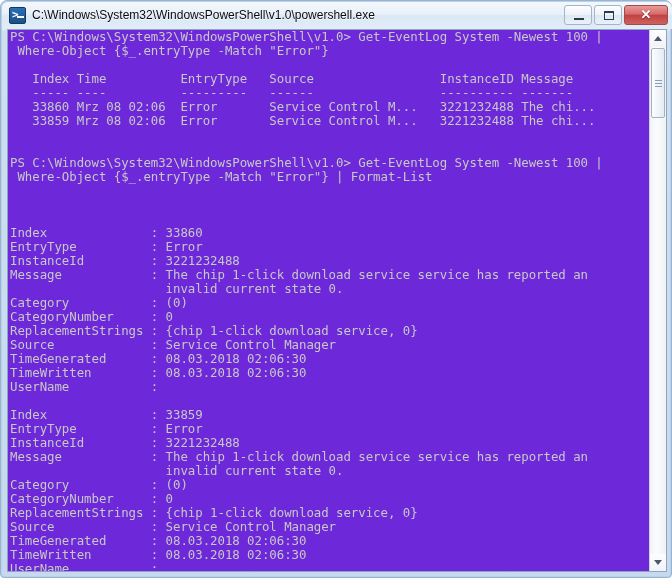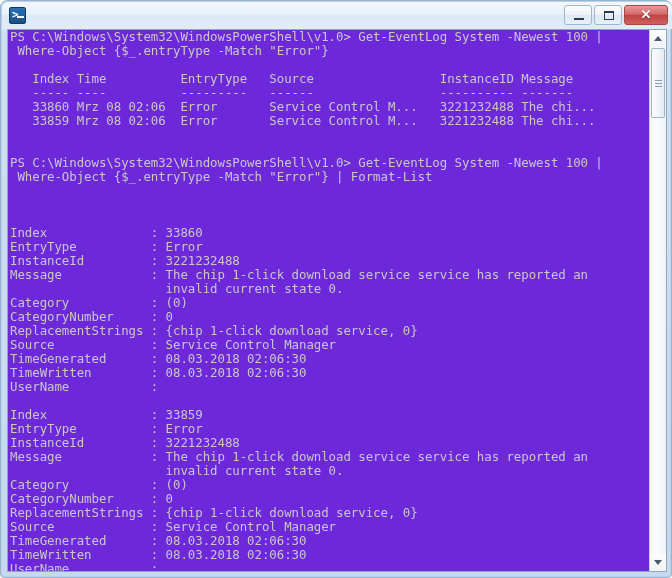--- a/index.html
+++ b/index.html
@@ -226,20 +226,21 @@
 <body>
 
 <div class="window-frame">
   <div class="frame-inner-glow"></div>
 
   <div class="titlebar">
     <div class="title-icon">
       <span class="chev">&gt;</span>
       <span class="usc"></span>
     </div>
+    <div class="title-text">C:\Windows\System32\WindowsPowerShell\v1.0\powershell.exe</div>
 
     <div class="caption-buttons">
       <div class="cap-btn minimize">
         <span class="glyph-min"></span>
       </div>
       <div class="cap-btn maximize">
         <span class="glyph-max"></span>
       </div>
       <div class="cap-btn close">
         <span class="glyph-close">✕</span>

